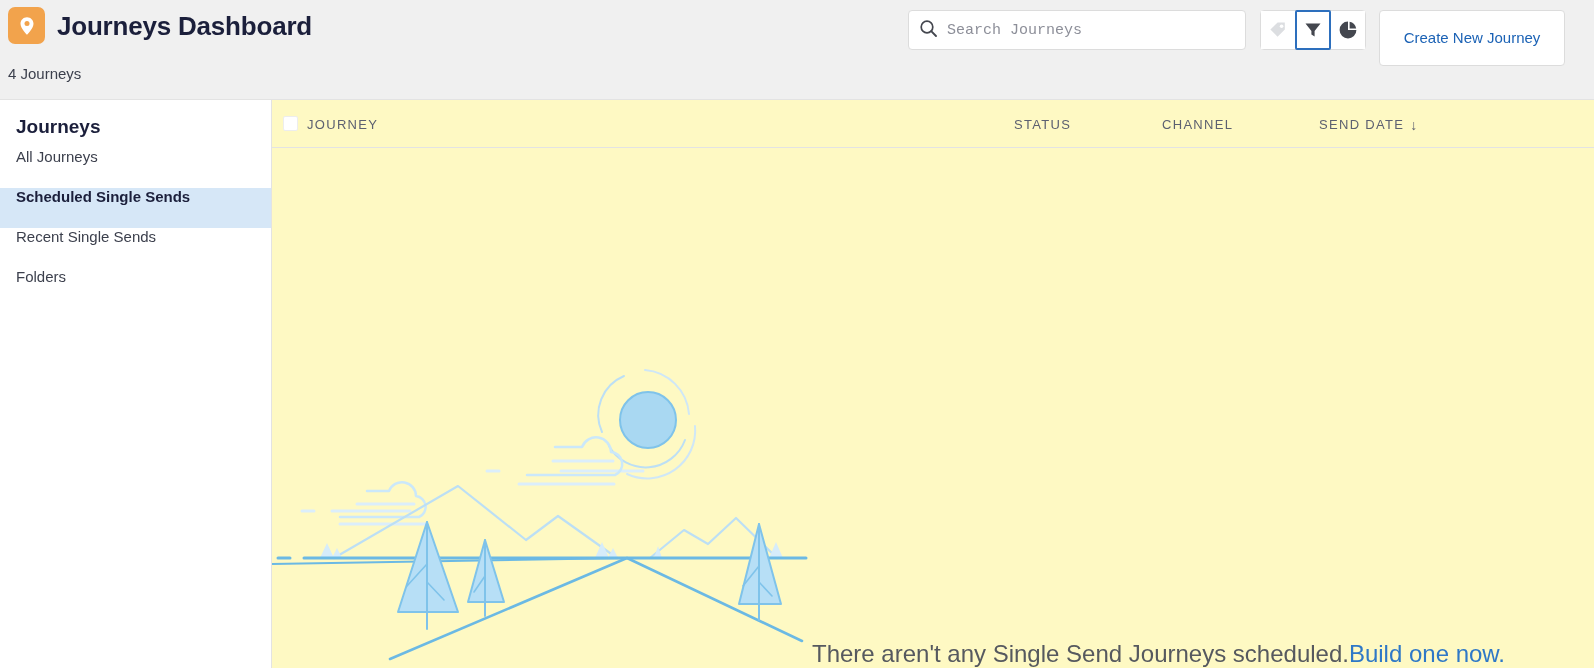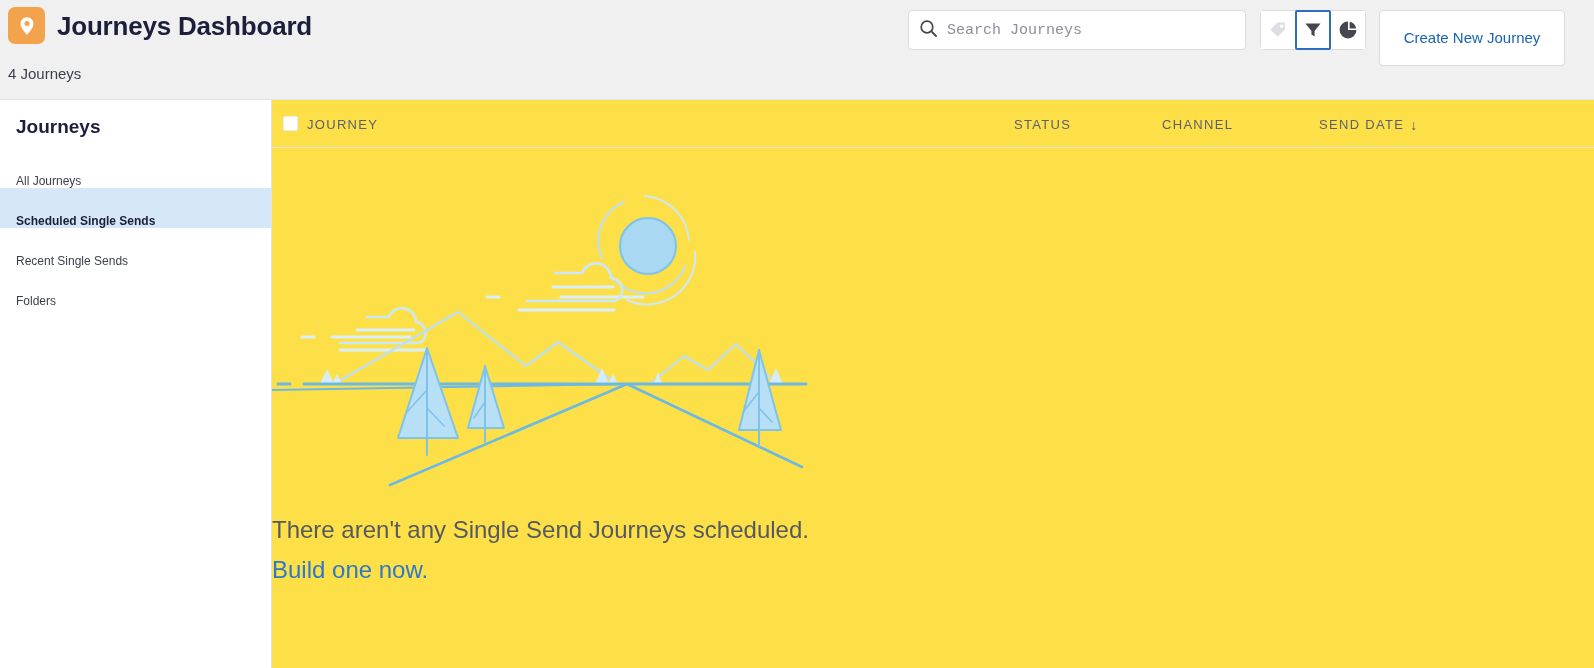--- a/index.html
+++ b/index.html
@@ -106,36 +106,36 @@
     background: #ffffff;
     padding-top: 8px;
   }
   .sidebar-title {
     font-size: 19px; font-weight: bold;
     color: #1b1f3b;
     padding: 8px 0 10px 16px;
   }
   .side-item {
     height: 40px;
-    display: flex; align-items: flex-end;
+    display: flex; align-items: flex-start;
     padding-left: 16px;
-    font-size: 12px;
+    font-size: 15px;
     color: #3b3f4c;
     cursor: pointer;
   }
   .side-item.active {
     background: #d6e7f7;
     font-weight: bold;
     color: #1b1f3b;
   }
 
   .content {
     flex: 1 1 auto;
     position: relative;
-    background: #fde047;
+    background: #fef9c3;
   }
 
   .table-header {
     position: relative;
     height: 48px;
     border-bottom: 1px solid #e3e3e3;
   }
   .hdr-checkbox {
     position: absolute; left: 11px; top: 16px;
     width: 15px; height: 15px;
@@ -153,22 +153,22 @@
   .col-journey { left: 35px; }
   .col-status  { left: 742px; }
   .col-channel { left: 890px; }
   .col-senddate{ left: 1047px; display: flex; align-items: center; gap: 6px; }
   .sort-arrow { font-size: 14px; color: #5c6070; line-height: 1; }
 
   
   .empty-state {
     position: absolute;
     top: 48px; left: 0; right: 0; bottom: 0;
-    display: flex; flex-direction: column;
-    align-items: flex-start;
+    display: flex; flex-direction: row;
+    align-items: flex-end;
   }
   .illustration { margin-top: 32px; }
   .empty-line1 {
     margin-top: 22px;
     font-size: 24px;
     color: #56595f;
     font-weight: normal;
   }
   .empty-line2 {
     margin-top: 12px;

